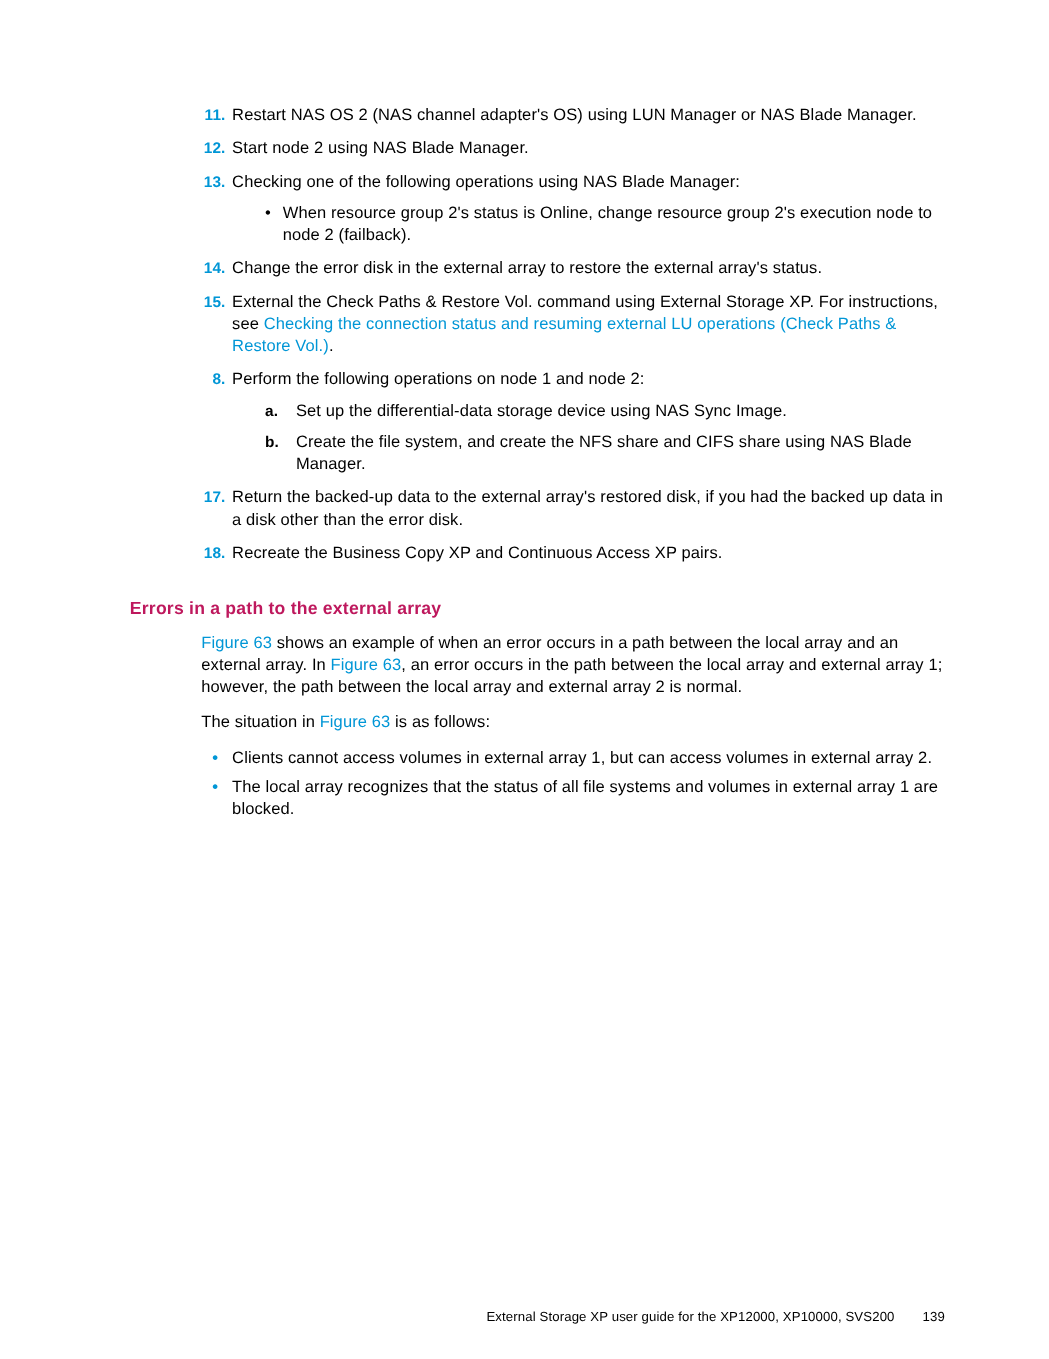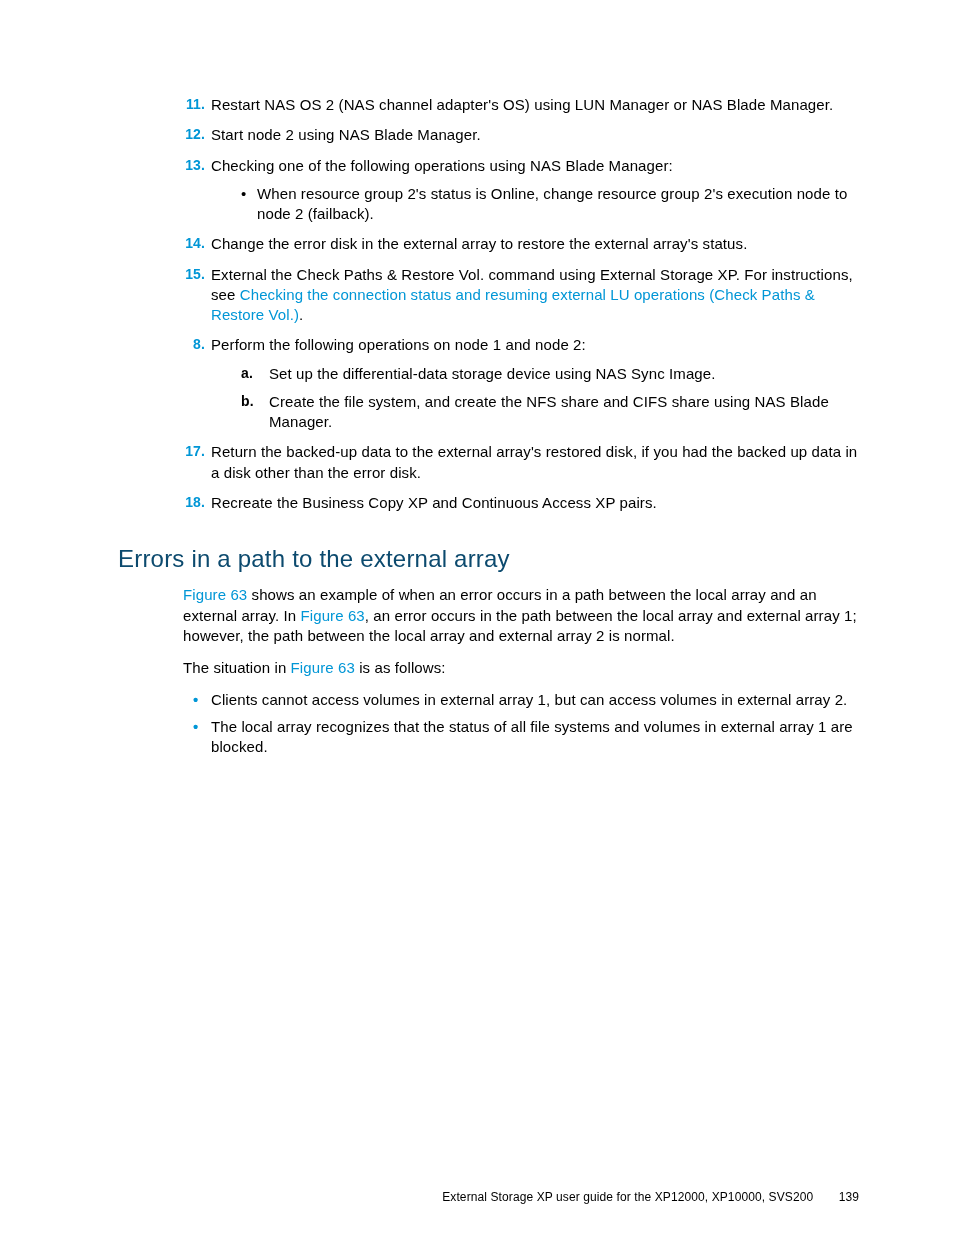--- a/index.html
+++ b/index.html
@@ -74,23 +74,23 @@
     margin-bottom: 8px;
   }
   ol.alpha > li > .alpha-lbl {
     position: absolute;
     left: 0;
     font-weight: 700;
     font-size: 14px;
   }
   h2.section {
     margin: 30px 0 10px -65px;
-    font-weight: 400;
-    font-size: 24px;
-    color: #0c4a6e;
+    font-weight: 700;
+    font-size: 16px;
+    color: #be185d;
     letter-spacing: 0.2px;
   }
   .bold { font-weight: 400; }
   .link { color: #0096d6; }
   p { margin: 0 0 12px 0; }
   ul.body-bullets {
     list-style: none;
     padding: 0;
     margin: 0 0 8px 10px;
   }

